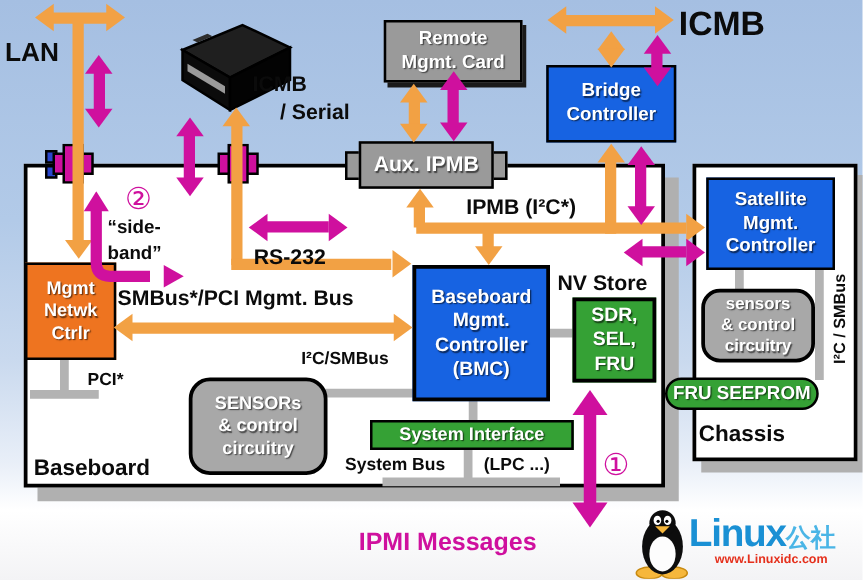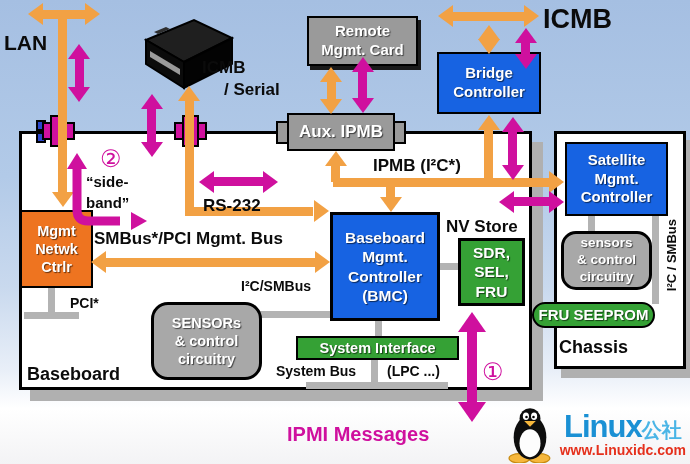--- a/index.html
+++ b/index.html
@@ -247,18 +247,18 @@
     <ellipse cx="28" cy="44" rx="9" ry="4" fill="#f6b73c" stroke="#c88a10" stroke-width="1"></ellipse>
     <ellipse cx="20" cy="26" rx="14" ry="19" fill="#0d0d0d"></ellipse>
     <circle cx="20" cy="10" r="9" fill="#0d0d0d"></circle>
     <ellipse cx="20" cy="31" rx="9" ry="12" fill="#fdfdfd"></ellipse>
     <ellipse cx="16.5" cy="8" rx="2.6" ry="3.2" fill="#fff"></ellipse>
     <ellipse cx="23.5" cy="8" rx="2.6" ry="3.2" fill="#fff"></ellipse>
     <circle cx="17" cy="8.6" r="1.1" fill="#000"></circle>
     <circle cx="23" cy="8.6" r="1.1" fill="#000"></circle>
     <polygon points="15,12 25,12 20,17" fill="#f6b73c"></polygon>
   </svg>
-  <div style="position:absolute;left:551px;top:409px;z-index:6;white-space:nowrap;margin-left:13px;">
+  <div style="position:absolute;left:551px;top:409px;z-index:6;white-space:nowrap;">
     <span style="font-size:31px;font-weight:bold;color:#1a90d4;letter-spacing:-1px;">Linux</span><span style="font-size:20px;font-weight:bold;color:#4ab5e6;">公社</span>
   </div>
-  <div style="position:absolute;left:548px;top:442px;width:138px;text-align:right;z-index:6;font-size:14px;font-weight:bold;color:#e5301c;">www.Linuxidc.com</div>
+  <div style="position:absolute;left:548px;top:442px;width:138px;text-align:center;z-index:6;font-size:10px;font-weight:bold;color:#e5301c;">www.Linuxidc.com</div>
 
 </div>
 
 </body></html>

